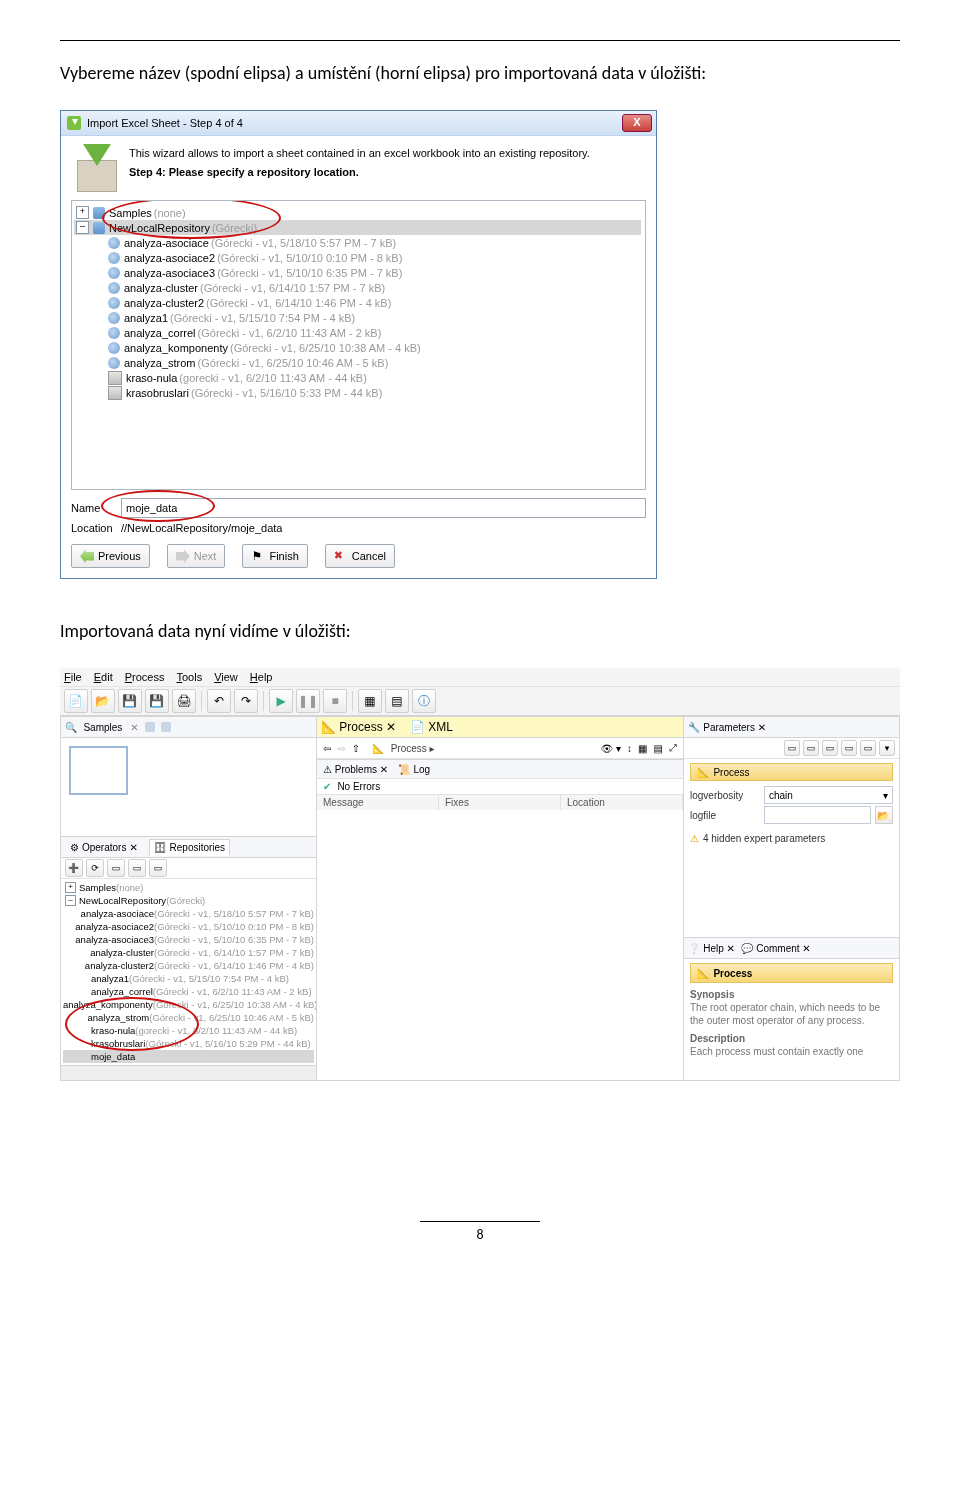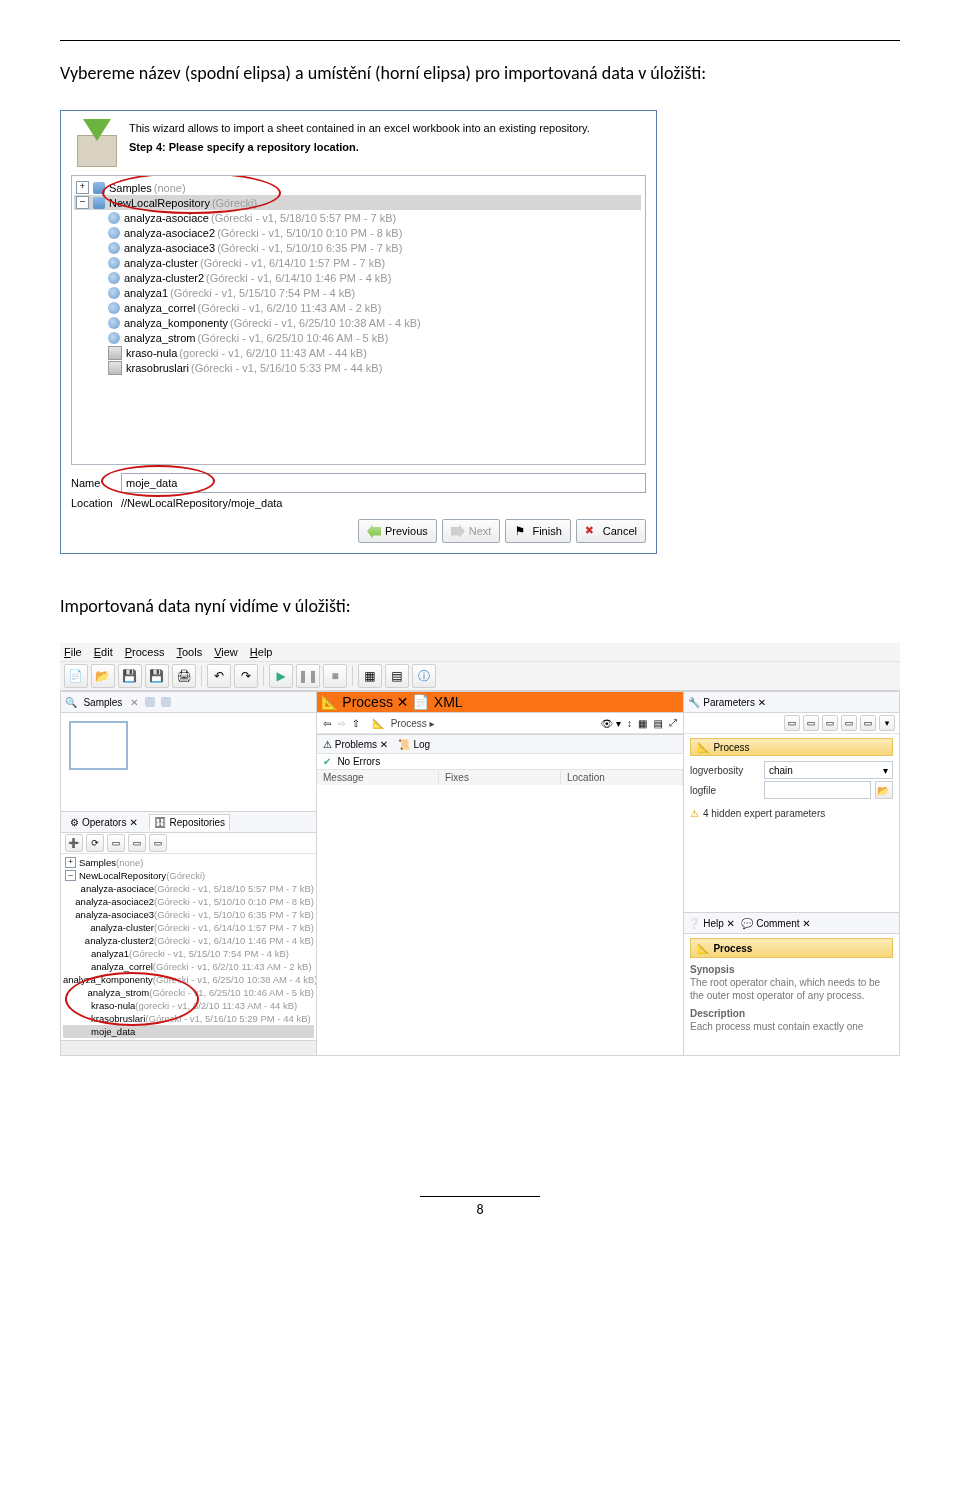--- a/index.html
+++ b/index.html
@@ -27,21 +27,21 @@
   .tree-row .itemicon{width:12px;height:12px;background:radial-gradient(circle at 40% 40%,#bfd9f3,#6e9cc9);border-radius:50%;margin-right:4px;display:inline-block}
   .tree-row .cyl{width:12px;height:12px;background:linear-gradient(#e6e6e6,#bdbdbd);border:1px solid #9a9a9a;margin-right:4px;display:inline-block}
   .tree-row .nm{color:#000}
   .tree-row .dim{color:#9a9a9a;margin-left:2px}
   .tree-row.sel{background:#d6d6d6}
   .ellipse{position:absolute;border:2px solid #c11;border-radius:50%;pointer-events:none}
   .field-row{display:flex;align-items:center;padding:2px 10px;font-size:11px}
   .field-row .lbl{width:50px}
   .field-row .inp{flex:1;height:18px;border:1px solid #9eaab6;background:#fff;padding:0 4px;font-size:11px;font-family:inherit}
   .field-row.loc .val{color:#000}
-  .btn-row{display:flex;justify-content:flex-end;gap:5px;padding:8px 10px 10px 10px}
+  .btn-row{display:flex;gap:17px;padding:8px 10px 10px 10px}
   .btn{height:22px;border:1px solid #9eaab6;background:linear-gradient(#fdfdfd,#ececec);display:flex;align-items:center;padding:0 8px;font-size:11px;gap:4px;border-radius:2px}
   .btn.dis{color:#9a9a9a}
   .btn .ico{width:14px;height:14px;display:inline-block}
   .ico.prev{background:linear-gradient(#bfe09f,#7ac142);clip-path:polygon(100% 20%,40% 20%,40% 0,0 50%,40% 100%,40% 80%,100% 80%)}
   .ico.next{background:#cfcfcf;clip-path:polygon(0 20%,60% 20%,60% 0,100% 50%,60% 100%,60% 80%,0 80%)}
   .ico.finish::before{content:"⚑";font-size:12px}
   .ico.cancel::before{content:"✖";font-size:11px;color:#c33}
   .ellipse2{position:absolute;border:2px solid #c11;border-radius:50%;pointer-events:none}
   
   .shot2{width:840px;font-family:"Tahoma",Arial,sans-serif;font-size:10px;color:#000;border:0;margin-bottom:80px}
@@ -64,21 +64,21 @@
   .mini-tb{height:20px;border-bottom:1px solid #e3e3e3;display:flex;align-items:center;padding:0 4px;gap:3px}
   .mini-tb .mbtn{width:16px;height:16px;background:linear-gradient(#fff,#ececec);border:1px solid #cfcfcf;border-radius:2px;font-size:9px;display:flex;align-items:center;justify-content:center}
   .repo-tree{flex:1;background:#fff;font-size:9.5px;padding:2px 2px 2px 2px;overflow:hidden;position:relative;min-height:170px}
   .repo-tree .r{height:13px;display:flex;align-items:center;white-space:nowrap}
   .repo-tree .tgl{width:9px;height:9px;border:1px solid #8a99a8;font-size:8px;line-height:7px;text-align:center;margin:0 3px 0 2px}
   .repo-tree .nm{color:#000}
   .repo-tree .dim{color:#9a9a9a}
   .repo-tree .sel{background:#d6d6d6}
   .scroll-h{height:14px;border-top:1px solid #d4d4d4;background:#efefef;margin-top:auto}
   .mid-col{flex:1;display:flex;flex-direction:column;border-right:1px solid #d4d4d4}
-  .proc-tabs{height:20px;background:#f97316;border-bottom:1px solid #d4d4d4;display:flex;align-items:center;padding:0 4px;gap:4px;font-size:14px}
+  .proc-tabs{height:20px;background:#fef9c3;border-bottom:1px solid #d4d4d4;display:flex;align-items:center;padding:0 4px;gap:14px;font-size:12px}
   .proc-tb{height:20px;border-bottom:1px solid #e3e3e3;display:flex;align-items:center;padding:0 6px;gap:6px;font-size:10px}
   .proc-tb .crumb{color:#444}
   .canvas{flex:1;background:#fafafa;padding:8px;position:relative;min-height:210px}
   .canvas .lbl{color:#9a9a9a;font-size:10px}
   .ports{position:absolute;width:14px;height:12px;background:#e8eef6;border:1px solid #b8c6d6;border-radius:2px;font-size:8px;text-align:center;line-height:10px;color:#557}
   .probs-tabs{height:18px;border-top:1px solid #d4d4d4;display:flex;align-items:center;padding:0 6px;gap:10px;font-size:10px;background:#f5f7fa}
   .probs-body{height:42px;border-top:1px solid #e3e3e3;background:#fff;font-size:10px}
   .probs-body .row1{display:flex;align-items:center;padding:2px 6px;gap:6px}
   .probs-body .hdr{display:flex;border-top:1px solid #e3e3e3;background:#f5f5f5}
   .probs-body .hdr div{flex:1;padding:2px 6px;border-right:1px solid #e3e3e3;color:#555}
@@ -102,20 +102,25 @@
   .page-footer-wrap{text-align:center}
 </style>
 </head>
 <body>
 
 <div class="page">
   <div class="hr-top"></div>
   <p class="body-text">Vybereme název (spodní elipsa) a umístění (horní elipsa) pro importovaná data v úložišti:</p>
 
   <div class="shot1">
+    <div class="titlebar">
+      <span class="icon"></span>
+      <span class="ttl">Import Excel Sheet - Step 4 of 4</span>
+      <div class="close">X</div>
+    </div>
     <div class="wiz-head">
       <div class="wiz-icon">
         <div class="box"></div>
           <div class="arrow"></div>
       </div>
       <div class="wiz-text">
         <div>This wizard allows to import a sheet contained in an excel workbook into an existing repository.</div>
         <div class="step"><b>Step 4: Please specify a repository location.</b></div>
       </div>
     </div>

